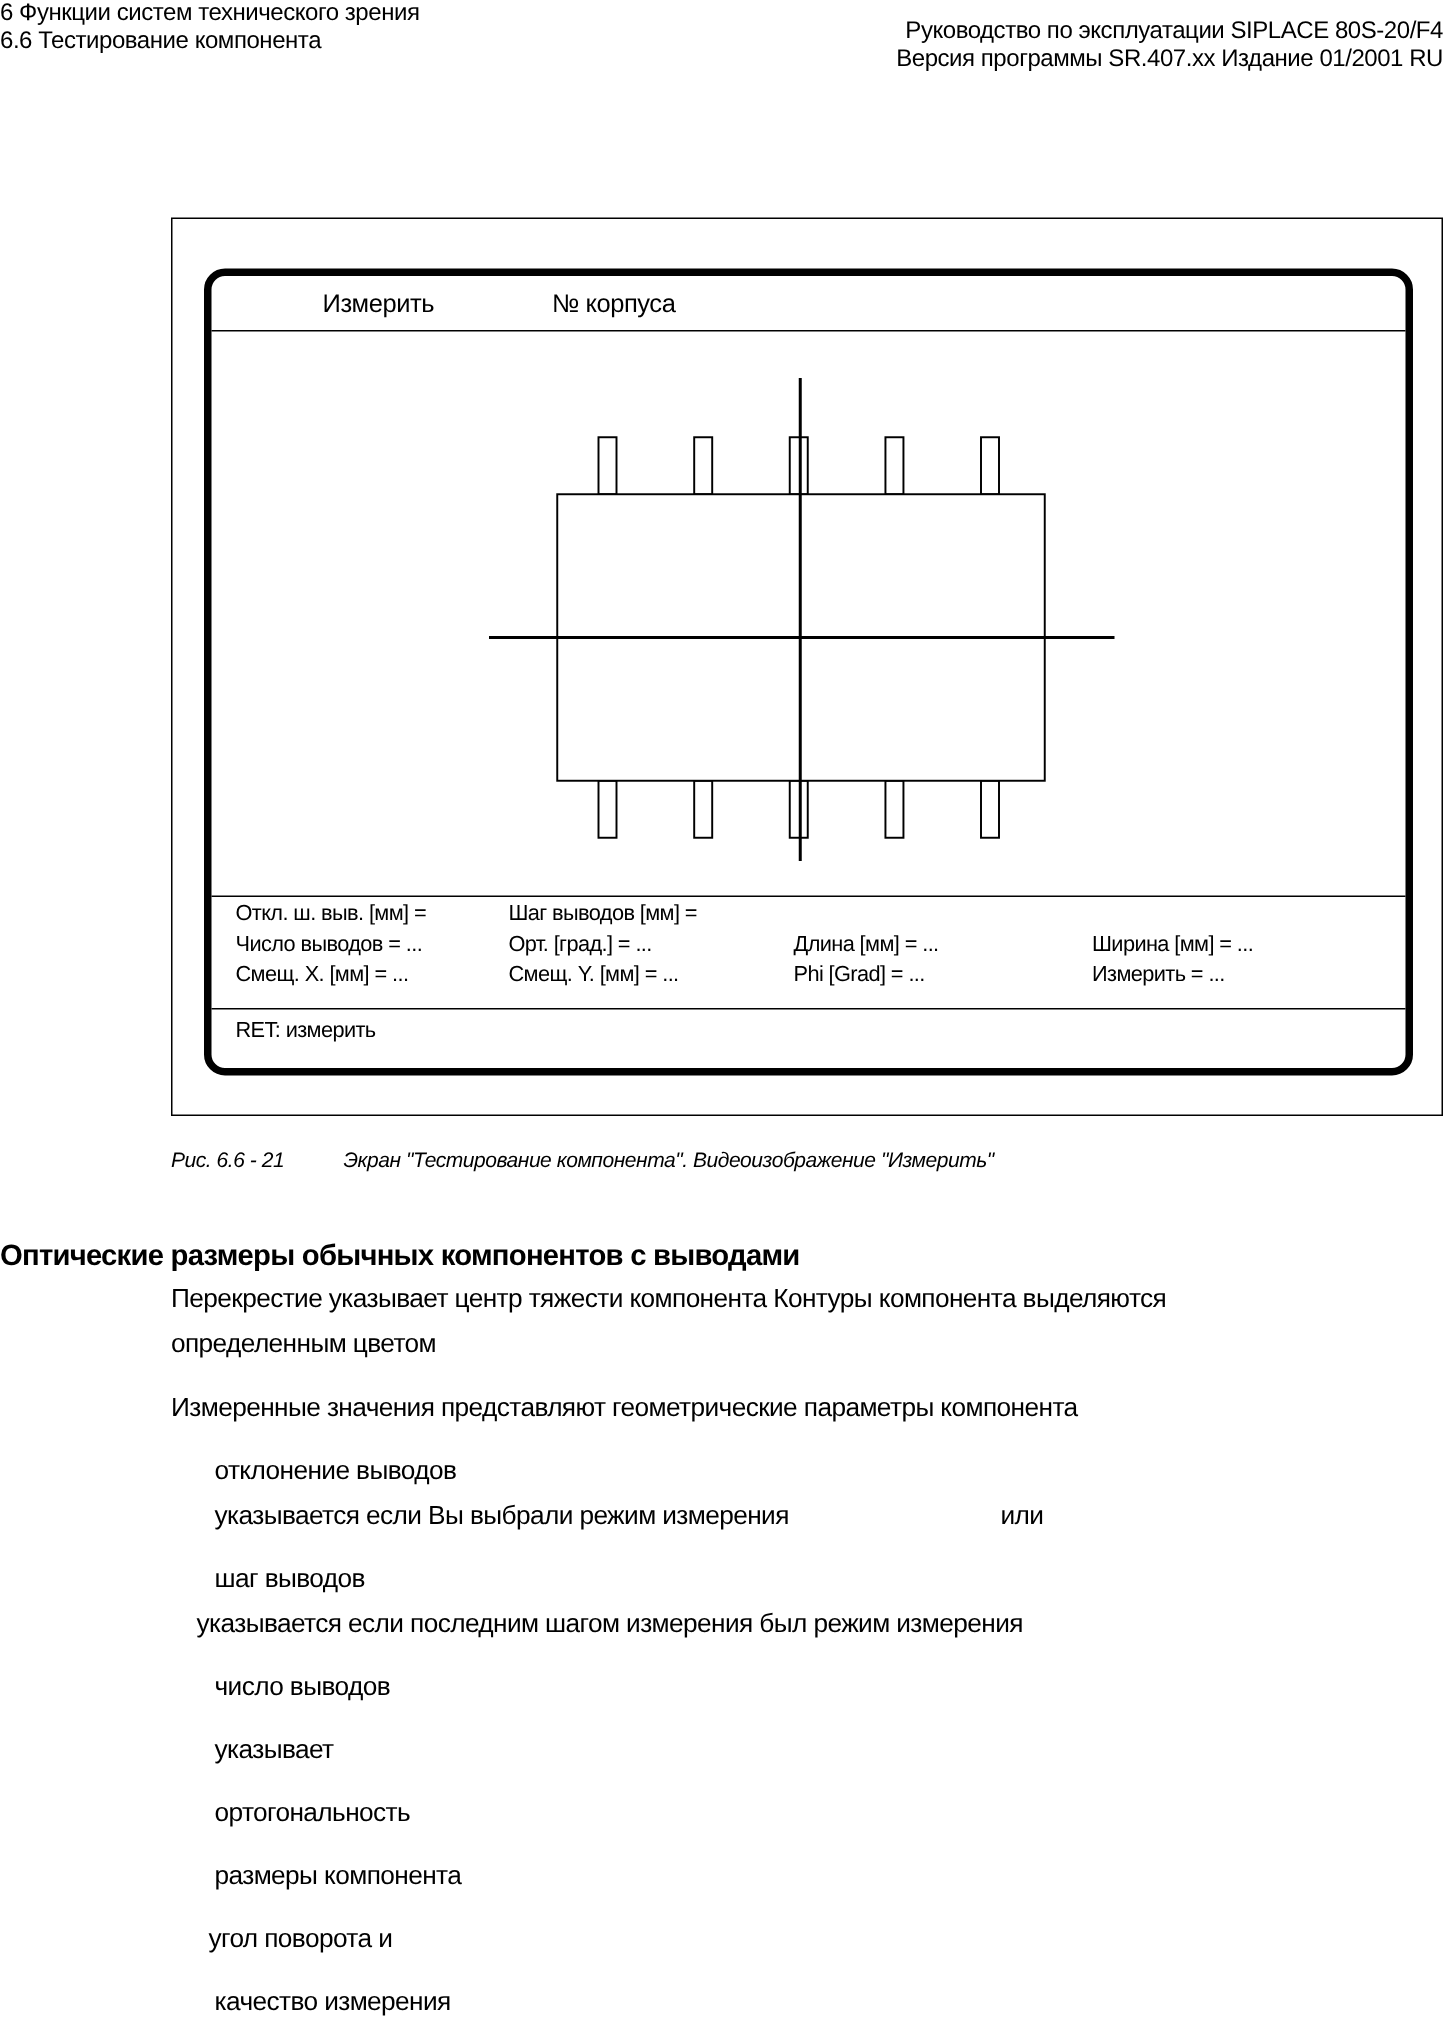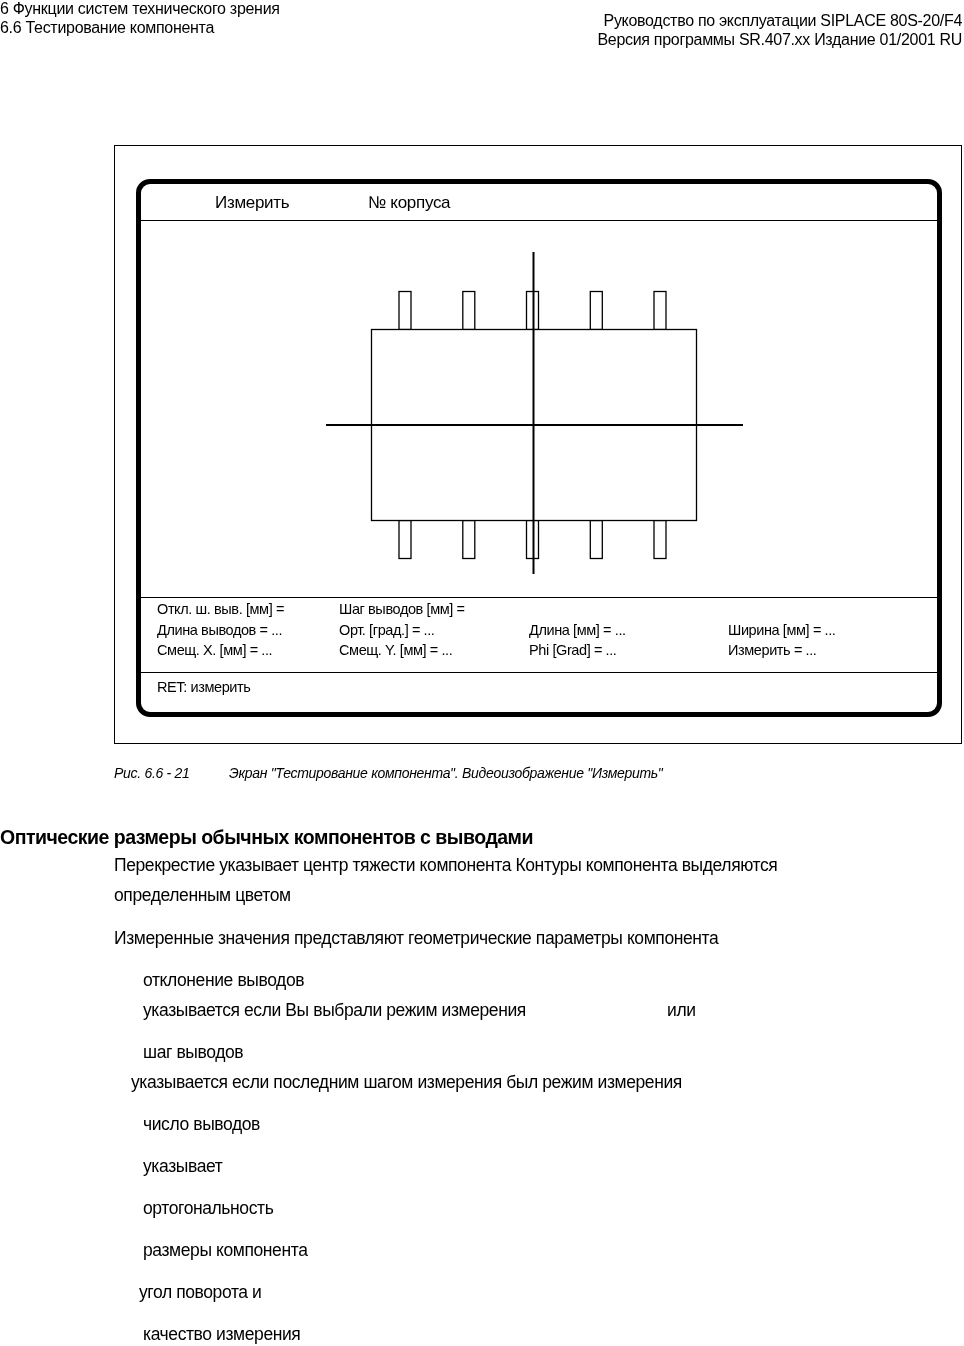--- a/index.html
+++ b/index.html
@@ -53,21 +53,21 @@
       <rect x="590.3" y="520.5" width="12" height="38" fill="#fff" stroke="#000" stroke-width="1.3"></rect>
       <rect x="654.0" y="520.5" width="12" height="38" fill="#fff" stroke="#000" stroke-width="1.3"></rect>
     </g>
   <rect x="371.5" y="329.5" width="325" height="191" fill="#fff" stroke="#000" stroke-width="1.3"></rect>
   <line x1="326" y1="425" x2="743" y2="425" stroke="#000" stroke-width="2"></line>
   <line x1="533.5" y1="252" x2="533.5" y2="574" stroke="#000" stroke-width="2"></line>
 </svg>
 
 <div class="abs val" style="left:157px; top:599px;">
   <div>Откл. ш. выв. [мм] =</div>
-  <div>Длина выводов = ...</div>
+  <div>Число выводов = ...</div>
   <div>Смещ. X. [мм] = ...</div>
 </div>
 <div class="abs val" style="left:339px; top:599px;">
   <div>Шаг выводов [мм] =</div>
   <div>Орт. [град.] = ...</div>
   <div>Смещ. Y. [мм] = ...</div>
 </div>
 <div class="abs val" style="left:529px; top:619.5px;">
   <div>Длина [мм] = ...</div>
   <div>Phi [Grad] = ...</div>

